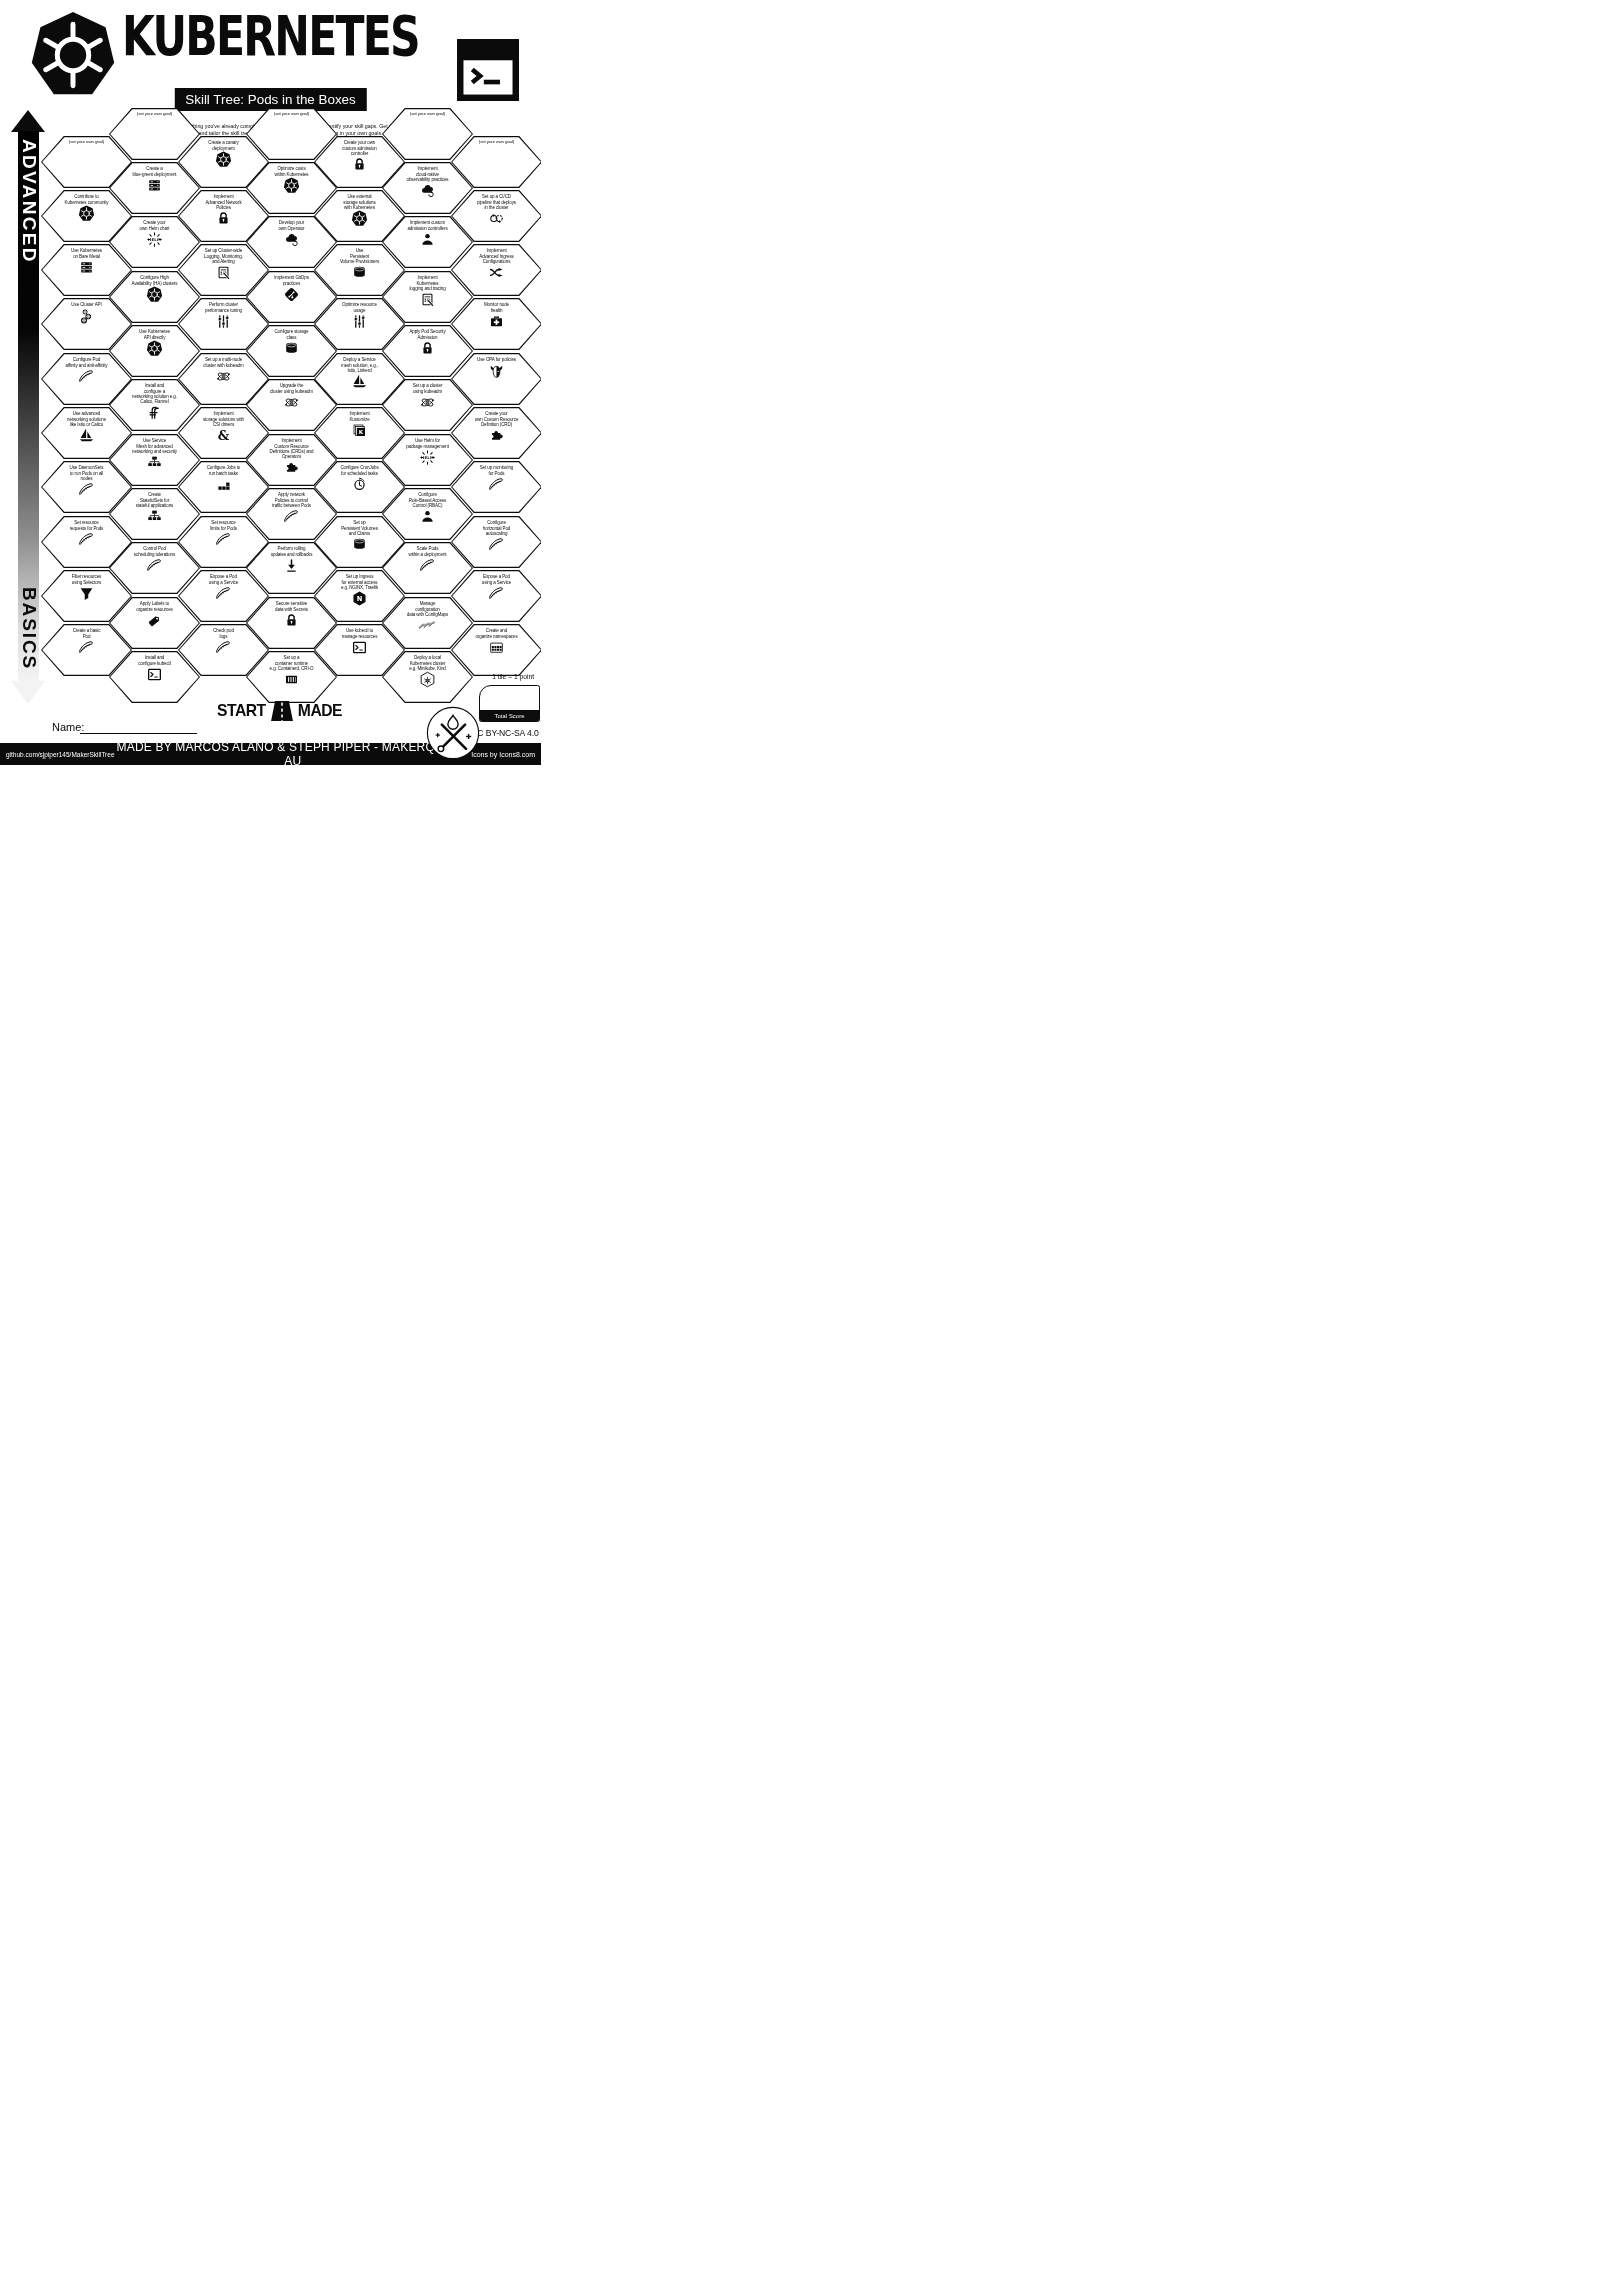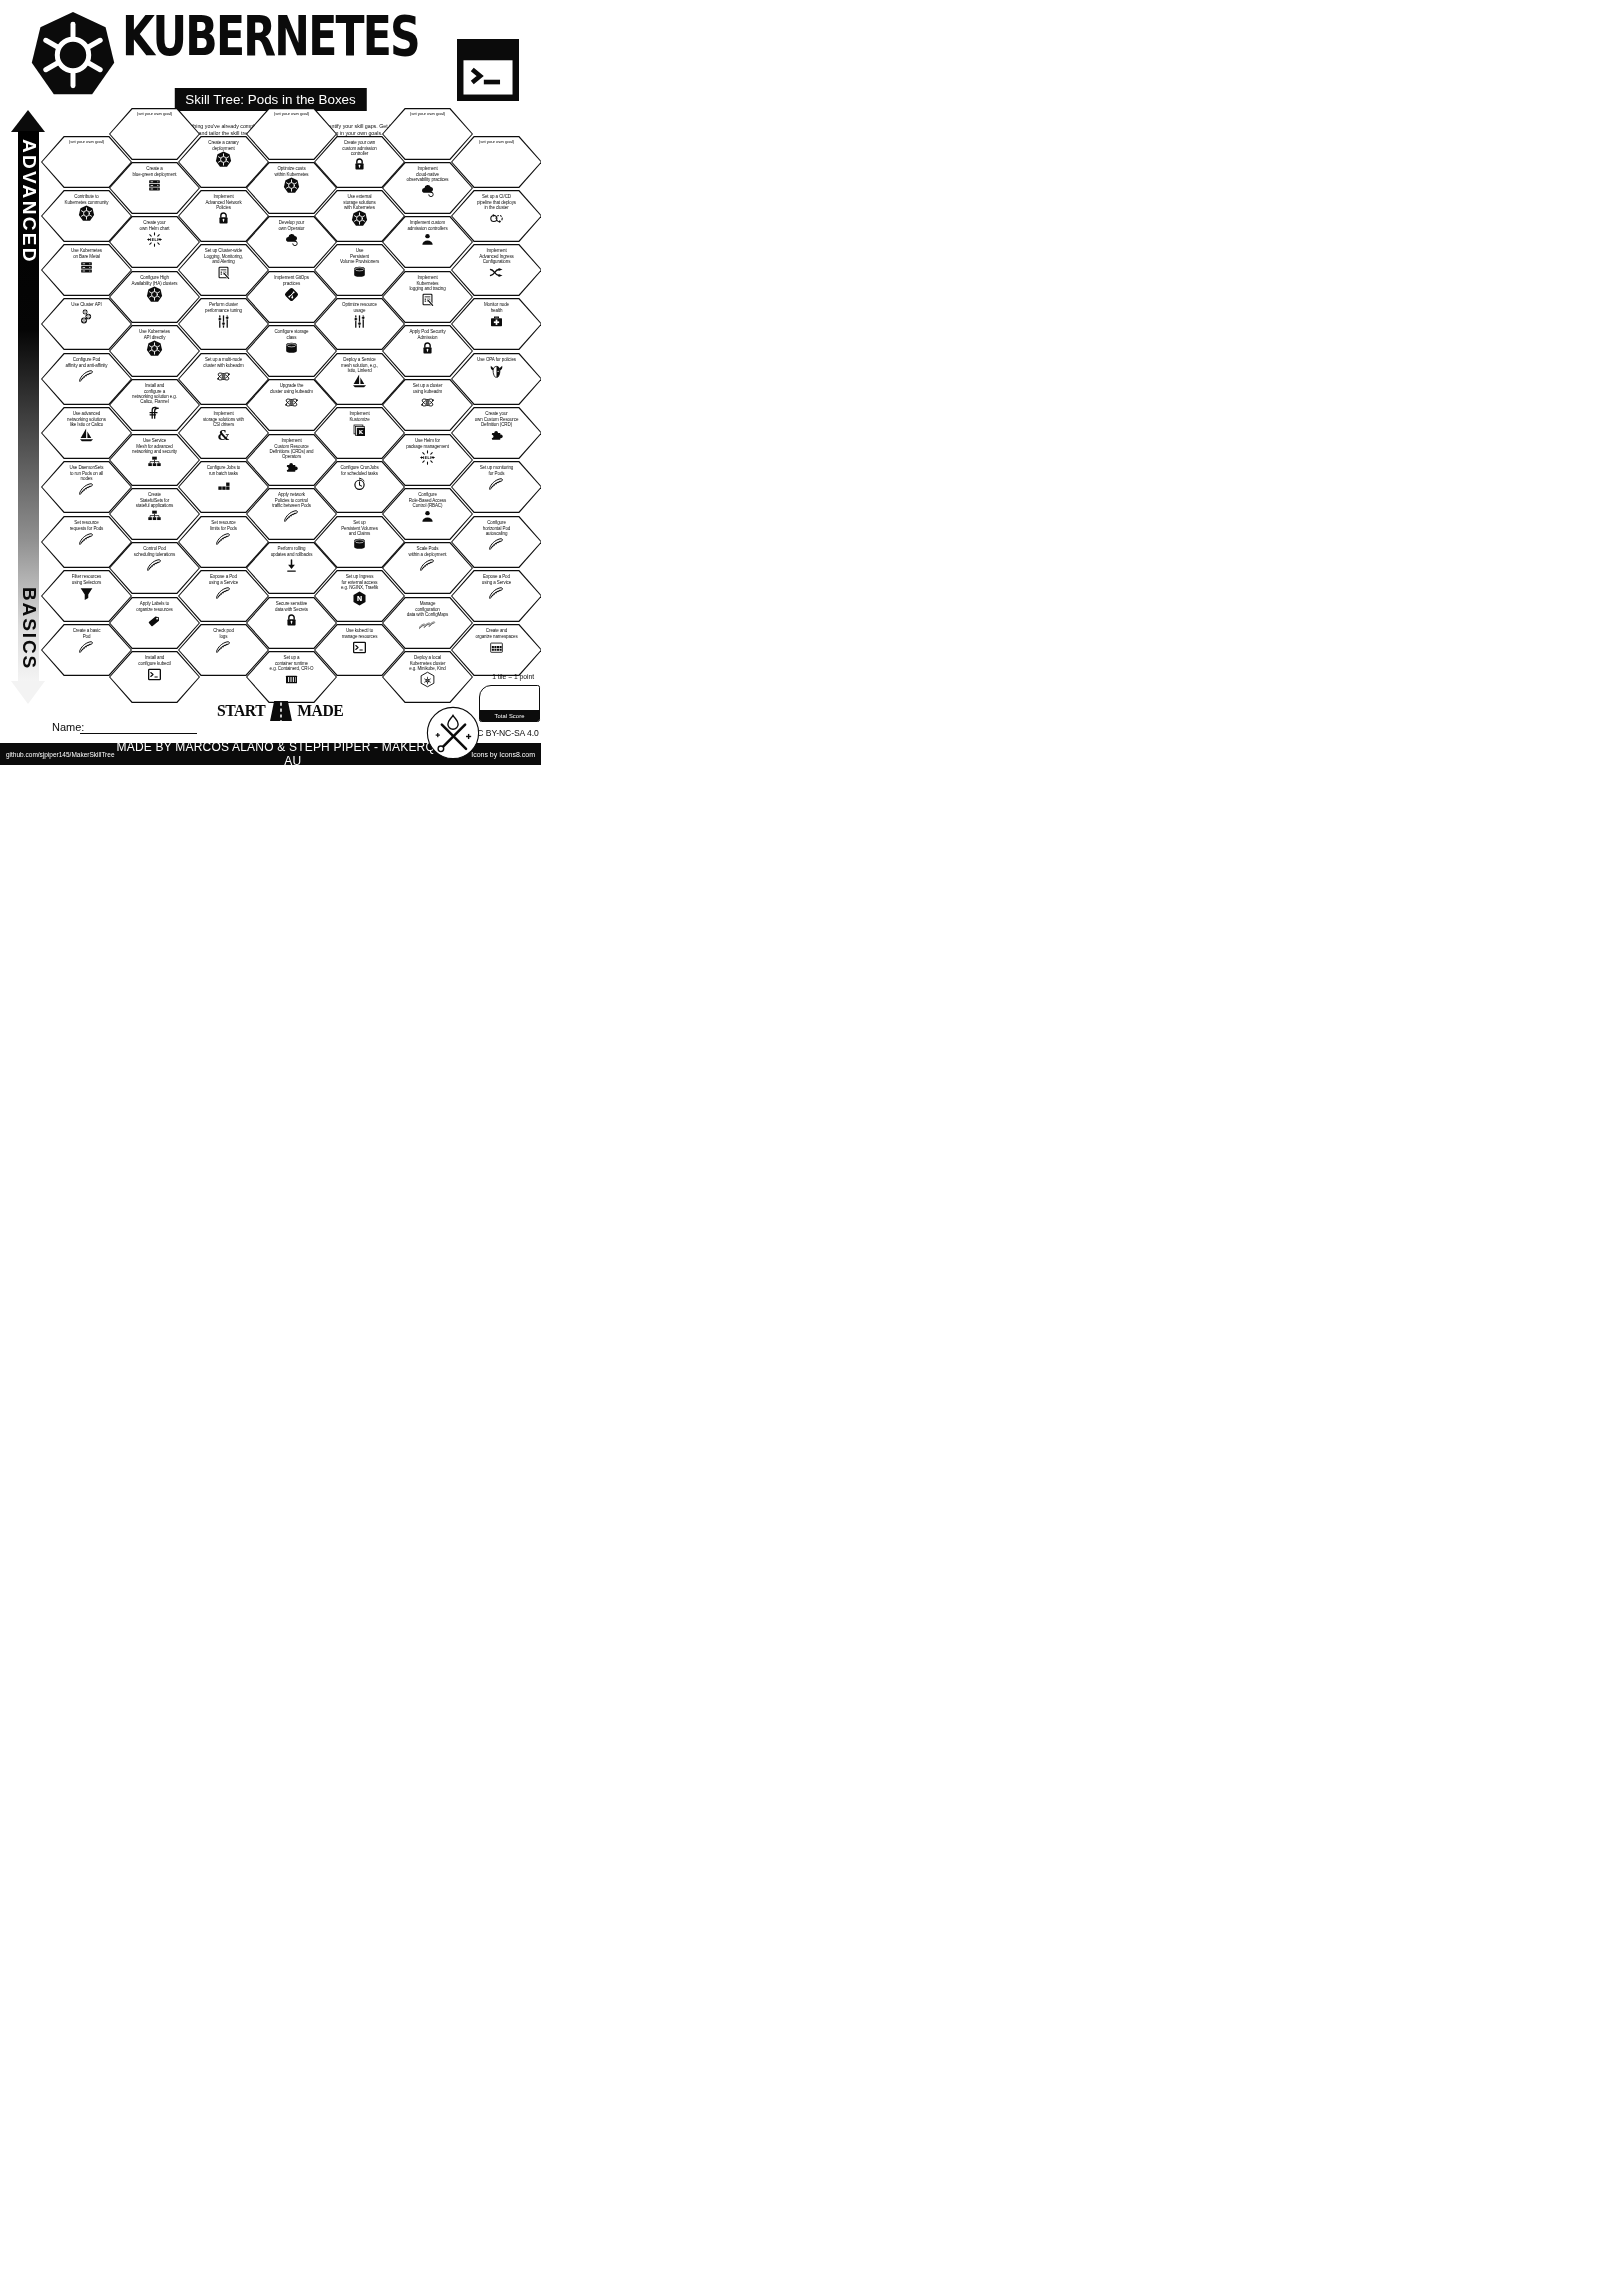--- a/index.html
+++ b/index.html
@@ -43,21 +43,21 @@
     clip-path:polygon(0% 50%,25% 0%,75% 0%,100% 50%,75% 100%,25% 100%)}
   .hex-in{position:absolute;inset:1.2px;background:#fff;
     clip-path:polygon(0% 50%,25% 0%,75% 0%,100% 50%,75% 100%,25% 100%);
     display:flex;flex-direction:column;align-items:center}
   .hex-label{margin-top:3.2px;font-size:4.5px;line-height:1.14;letter-spacing:-0.1px;
     text-align:center;white-space:pre-line;font-weight:500}
   .goal .hex-label{margin-top:2.1px;font-size:4.4px;font-weight:400}
   .ticon{width:17px;height:17px;color:#0c0c0c;margin-top:0.5px;flex:0 0 auto}
   
   .starthere{position:absolute;top:701px;left:217px;display:flex;align-items:center;gap:5.1px;
-    font-family:Liberation Serif, serif;font-weight:900;font-size:15.7px;letter-spacing:-0.5px}
+    font-family:Liberation Sans, sans-serif;font-weight:900;font-size:15.7px;letter-spacing:-0.5px}
   .road{width:22px;height:20.4px}
   .namewrap{position:absolute;left:52px;top:721px;font-size:11px}
   .nline{position:absolute;left:80px;top:733px;width:117px;border-bottom:1.1px solid #0c0c0c}
   .tilenote{position:absolute;right:7px;top:673px;font-size:6.7px}
   .scorebox{position:absolute;left:479px;top:685px;width:61px;height:37px;background:#fff;
     border:1.3px solid #0c0c0c;border-radius:12px 2.3px 2.3px 2.3px;box-sizing:border-box;overflow:hidden}
   .scorebar{position:absolute;left:0;right:0;bottom:0;height:10.6px;background:#0c0c0c;color:#fff;
     font-size:5.8px;display:flex;align-items:center;justify-content:center;letter-spacing:0.1px}
   .maker{position:absolute;left:426px;top:706px;width:54px;height:54px;z-index:6}
   .cc{position:absolute;right:2.3px;top:728px;font-size:8.6px;letter-spacing:-0.1px}

